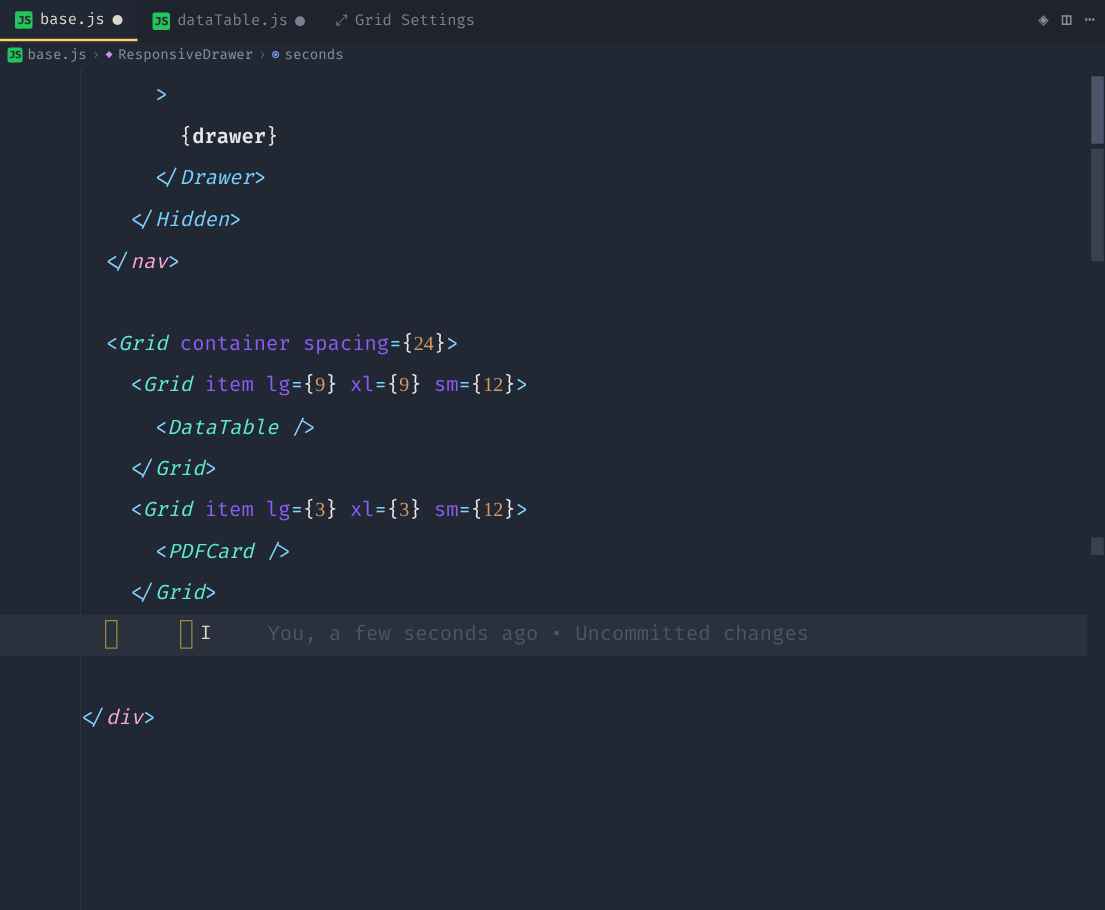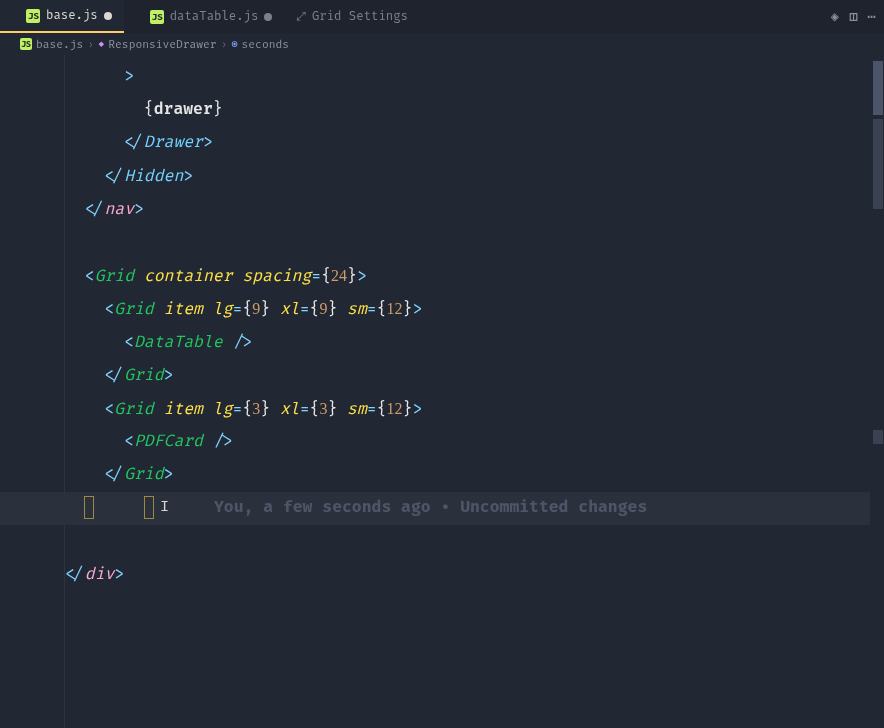--- a/index.html
+++ b/index.html
@@ -38,30 +38,29 @@
   }
   .tab .dot {
     width: 8px; height: 8px;
     border-radius: 50%;
     background: #d9d7ce;
     display: inline-block;
   }
   .tab.inactive .dot { background: #7a818e; }
   .ico-js {
     width: 14px; height: 14px;
-    background: #bef264;
+    background: #22c55e;
     color: #2b2b2b;
     font-size: 9px;
     font-weight: bold;
     display: inline-flex;
     align-items: flex-end;
     justify-content: flex-end;
     padding: 0 1px 1px 0;
     border-radius: 2px;
-    margin-left: 14px;
   }
   .tab .settings-ico { color:#7a818e; font-size:12px; }
   .tabs .tool-icons {
     margin-left: auto;
     display: flex;
     gap: 10px;
     padding-right: 8px;
     color: #8a919c;
     font-size: 14px;
   }
@@ -105,22 +104,22 @@
     padding: 5px 0 0 6px;
     font-family: inherit;
     font-size: 16px;
     line-height: 33.2px;
     white-space: pre;
   }
   pre.code .line { display:block; height:33.2px; }
   .tok-angle  { color:#80d4ff; }
   .tok-tag    { color:#73d0ff; font-style: italic; }
   .tok-htag   { color:#f9a8d4; font-style: italic; }
-  .tok-comp   { color:#22c55e; font-style: italic; text-align: center; }
-  .tok-attr   { color:#fde047; font-style: italic; }
+  .tok-comp   { color:#5eead4; font-style: italic; text-align: center; }
+  .tok-attr   { color:#8b5cf6; }
   .tok-brace  { color:#e6e6e6; }
   .tok-num    { color:#d19a66;font-family:Liberation Serif, serif; }
   .tok-expr   { color:#e6e6e6; font-weight:600; }
   .tok-pct    { color:#cbccc6; }
   .line-hl {
     position: absolute;
     left: 0;
     width: 880px;
     height: 33.2px;
     background: #2a303c;
@@ -196,21 +195,21 @@
 
 <div class="editor">
   <div class="gutter-bg"></div>
   <div class="indent-guide" style="left:64px;"></div>
 
   <div class="line-hl" style="top:calc(5px + 33.2px * 13);"></div>
 
   <div class="bracket-box" style="top:calc(9px + 33.2px * 13); left:84px;"></div>
   <div class="bracket-box" style="top:calc(9px + 33.2px * 13); left:144px;"></div>
 
-  <div class="blame" style="top:calc(10px + 33.2px * 13); left:214px;font-weight:bold;">You, a few seconds ago • Uncommitted changes</div>
+  <div class="blame" style="top:calc(10px + 33.2px * 13); left:214px;">You, a few seconds ago • Uncommitted changes</div>
 
   <div class="cursor" style="top:calc(10px + 33.2px * 13); left:160px;">I</div>
 
   <pre class="code" id="code"><span class="line">            <span class="tok-angle">&gt;</span></span><span class="line">              <span class="tok-brace">{</span><span class="tok-expr">drawer</span><span class="tok-brace">}</span></span><span class="line">            <span class="tok-angle">&lt;/</span><span class="tok-tag">Drawer</span><span class="tok-angle">&gt;</span></span><span class="line">          <span class="tok-angle">&lt;/</span><span class="tok-tag">Hidden</span><span class="tok-angle">&gt;</span></span><span class="line">        <span class="tok-angle">&lt;/</span><span class="tok-htag">nav</span><span class="tok-angle">&gt;</span></span><span class="line"> </span><span class="line">        <span class="tok-angle">&lt;</span><span class="tok-comp">Grid</span> <span class="tok-attr">container</span> <span class="tok-attr">spacing</span><span class="tok-angle">=</span><span class="tok-brace">{</span><span class="tok-num">24</span><span class="tok-brace">}</span><span class="tok-angle">&gt;</span></span><span class="line">          <span class="tok-angle">&lt;</span><span class="tok-comp">Grid</span> <span class="tok-attr">item</span> <span class="tok-attr">lg</span><span class="tok-angle">=</span><span class="tok-brace">{</span><span class="tok-num">9</span><span class="tok-brace">}</span> <span class="tok-attr">xl</span><span class="tok-angle">=</span><span class="tok-brace">{</span><span class="tok-num">9</span><span class="tok-brace">}</span> <span class="tok-attr">sm</span><span class="tok-angle">=</span><span class="tok-brace">{</span><span class="tok-num">12</span><span class="tok-brace">}</span><span class="tok-angle">&gt;</span></span><span class="line">            <span class="tok-angle">&lt;</span><span class="tok-comp">DataTable</span> <span class="tok-angle">/&gt;</span></span><span class="line">          <span class="tok-angle">&lt;/</span><span class="tok-comp">Grid</span><span class="tok-angle">&gt;</span></span><span class="line">          <span class="tok-angle">&lt;</span><span class="tok-comp">Grid</span> <span class="tok-attr">item</span> <span class="tok-attr">lg</span><span class="tok-angle">=</span><span class="tok-brace">{</span><span class="tok-num">3</span><span class="tok-brace">}</span> <span class="tok-attr">xl</span><span class="tok-angle">=</span><span class="tok-brace">{</span><span class="tok-num">3</span><span class="tok-brace">}</span> <span class="tok-attr">sm</span><span class="tok-angle">=</span><span class="tok-brace">{</span><span class="tok-num">12</span><span class="tok-brace">}</span><span class="tok-angle">&gt;</span></span><span class="line">            <span class="tok-angle">&lt;</span><span class="tok-comp">PDFCard</span> <span class="tok-angle">/&gt;</span></span><span class="line">          <span class="tok-angle">&lt;/</span><span class="tok-comp">Grid</span><span class="tok-angle">&gt;</span></span><span class="line">        <span class="tok-angle">&lt;/</span><span class="tok-comp">Grid</span><span class="tok-angle">&gt;</span></span><span class="line"> </span><span class="line">      <span class="tok-angle">&lt;/</span><span class="tok-htag">div</span><span class="tok-angle">&gt;</span></span><span class="line">    <span class="tok-pct">)</span></span><span class="line">  <span class="tok-pct">}</span></span><span class="line"><span class="tok-pct">}</span></span></pre>
 
   <div class="minimap">
     <div class="chunk" style="top:6px;height:54px;background:#4a546a;"></div>
     <div class="chunk" style="top:64px;height:90px;"></div>
     <div class="chunk" style="top:375px;height:14px;"></div>
   </div>

